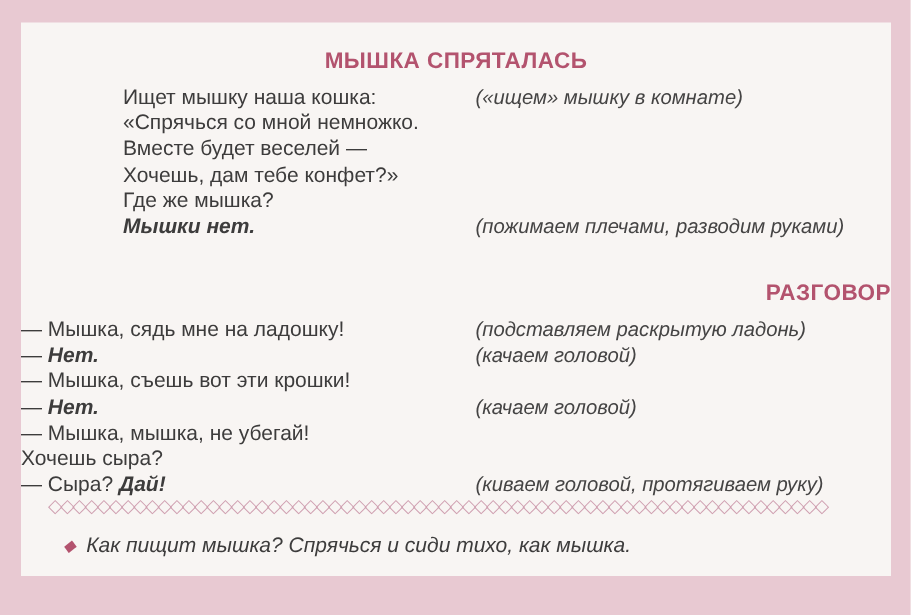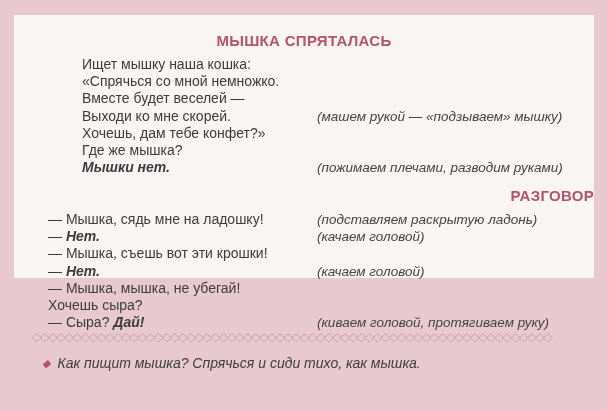--- a/index.html
+++ b/index.html
@@ -6,21 +6,21 @@
   body {
     width: 607px; height: 410px;
     background: #e8c9d2;
     font-family: "Liberation Sans", sans-serif;
     position: relative;
     overflow: hidden;
   }
   .card {
     position: absolute;
     left: 14px; top: 15px;
-    width: 580px; height: 263px;
+    width: 580px; height: 369px;
     background: #f8f5f3;
   }
   .title {
     position: absolute; left: 0; width: 100%;
     text-align: center;
     font-weight: bold;
     font-size: 15px;
     letter-spacing: 0.3px;
     color: #b3536e;
     white-space: nowrap;
@@ -32,21 +32,21 @@
   .rows-dialog { top: 196px; }
   .row {
     position: relative;
     height: 17.2px;
     line-height: 17.2px;
     font-size: 14px;
     color: #3d3c3c;
     white-space: nowrap;
   }
   .rows-poem .row { padding-left: 68px; }
-  .rows-dialog .row { padding-left: 34px; }
+  .rows-dialog .row { }
   .row .em { font-weight: bold; font-style: italic; }
   .row .note {
     position: absolute;
     left: 303px; top: 0;
     font-style: italic;
     font-size: 13.5px;
     color: #454444;
     white-space: nowrap;
   }
   .divider {
@@ -76,24 +76,23 @@
   }
 </style>
 </head>
 <body>
 
 <div class="card">
 
   <div class="title title-1">МЫШКА СПРЯТАЛАСЬ</div>
 
   <div class="rows rows-poem">
-    <div class="row"><span class="pre">Ищет мышку наша кошка:</span><span class="em"></span></div>
+    <div class="row"><span class="pre">Ищет мышку наша кошка:</span><span class="em"></span><span class="note">(«ищем» мышку в комнате)</span></div>
     <div class="row"><span class="pre">«Спрячься со мной немножко.</span><span class="em"></span><span class="note"></span></div>
     <div class="row"><span class="pre">Вместе будет веселей —</span><span class="em"></span><span class="note"></span></div>
-    <div class="row"><span class="pre">Выходи ко мне скорей.</span><span class="em"></span><span class="note">(машем рукой — «подзываем» мышку)</span></div>
     <div class="row"><span class="pre">Хочешь, дам тебе конфет?»</span><span class="em"></span><span class="note"></span></div>
     <div class="row"><span class="pre">Где же мышка?</span><span class="em"></span><span class="note"></span></div>
     <div class="row"><span class="pre"></span><span class="em">Мышки нет.</span><span class="note">(пожимаем плечами, разводим руками)</span></div>
   </div>
 
   <div class="title title-2">РАЗГОВОР</div>
 
   <div class="rows rows-dialog">
     <div class="row"><span class="pre">— Мышка, сядь мне на ладошку!</span><span class="em"></span><span class="note">(подставляем раскрытую ладонь)</span></div>
     <div class="row"><span class="pre">— </span><span class="em">Нет.</span><span class="note">(качаем головой)</span></div>

